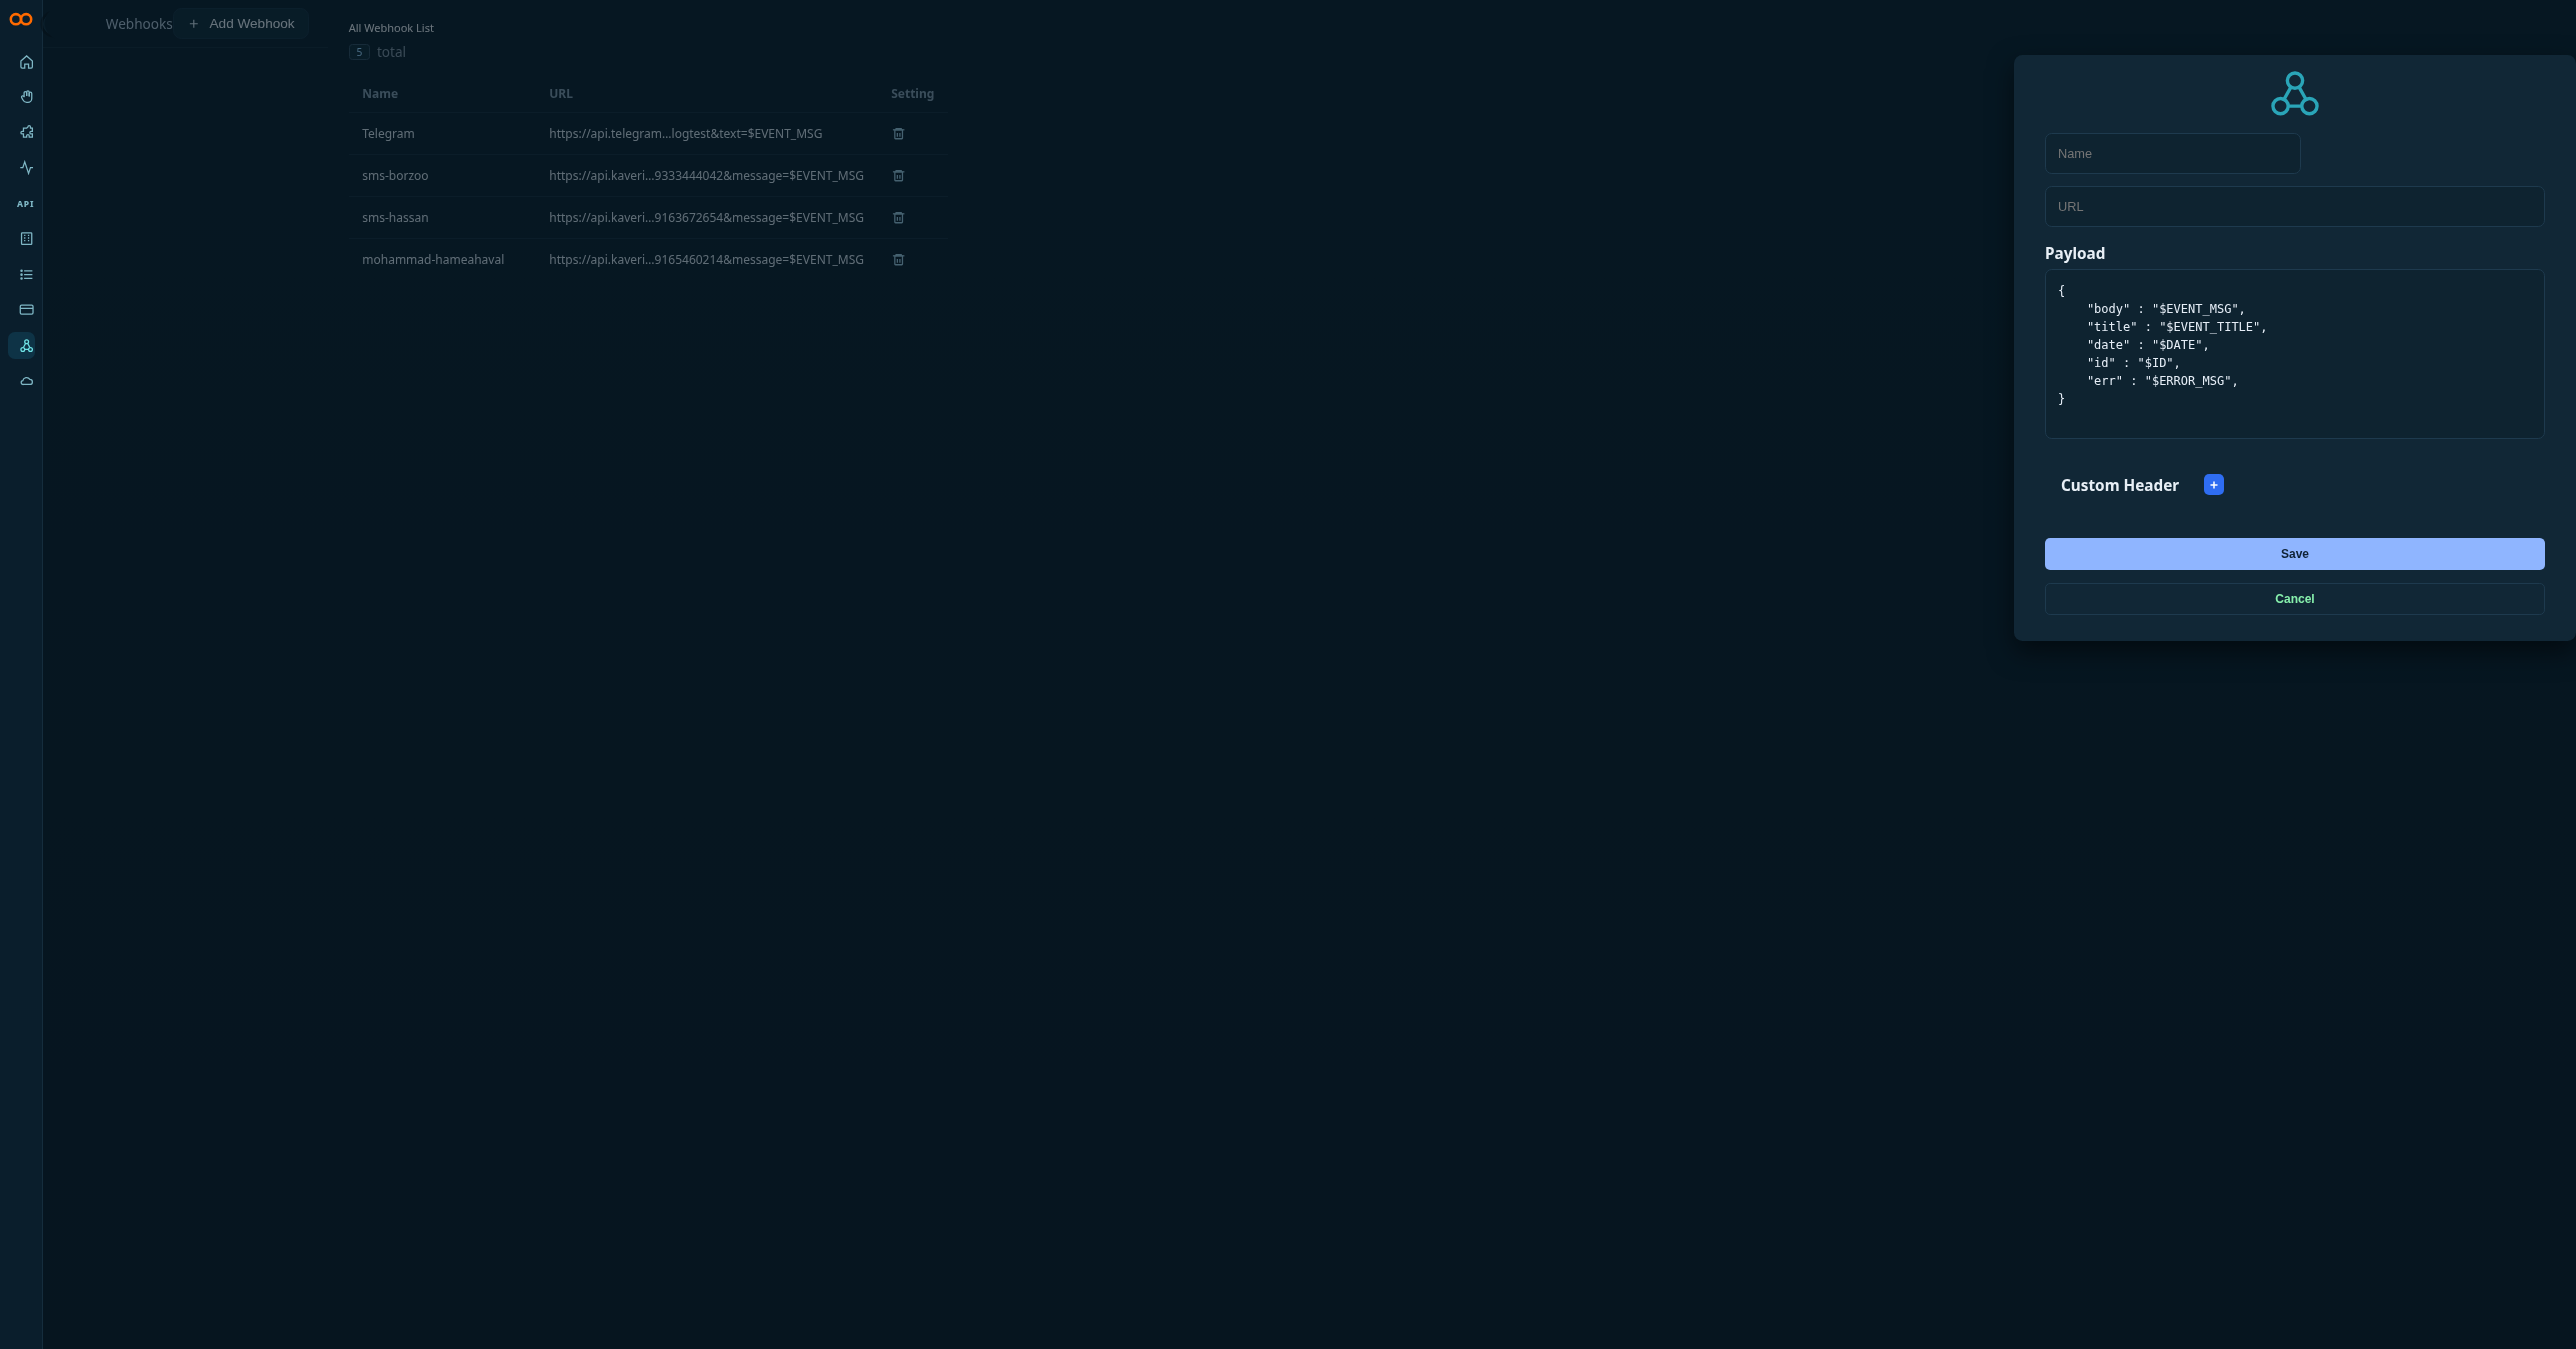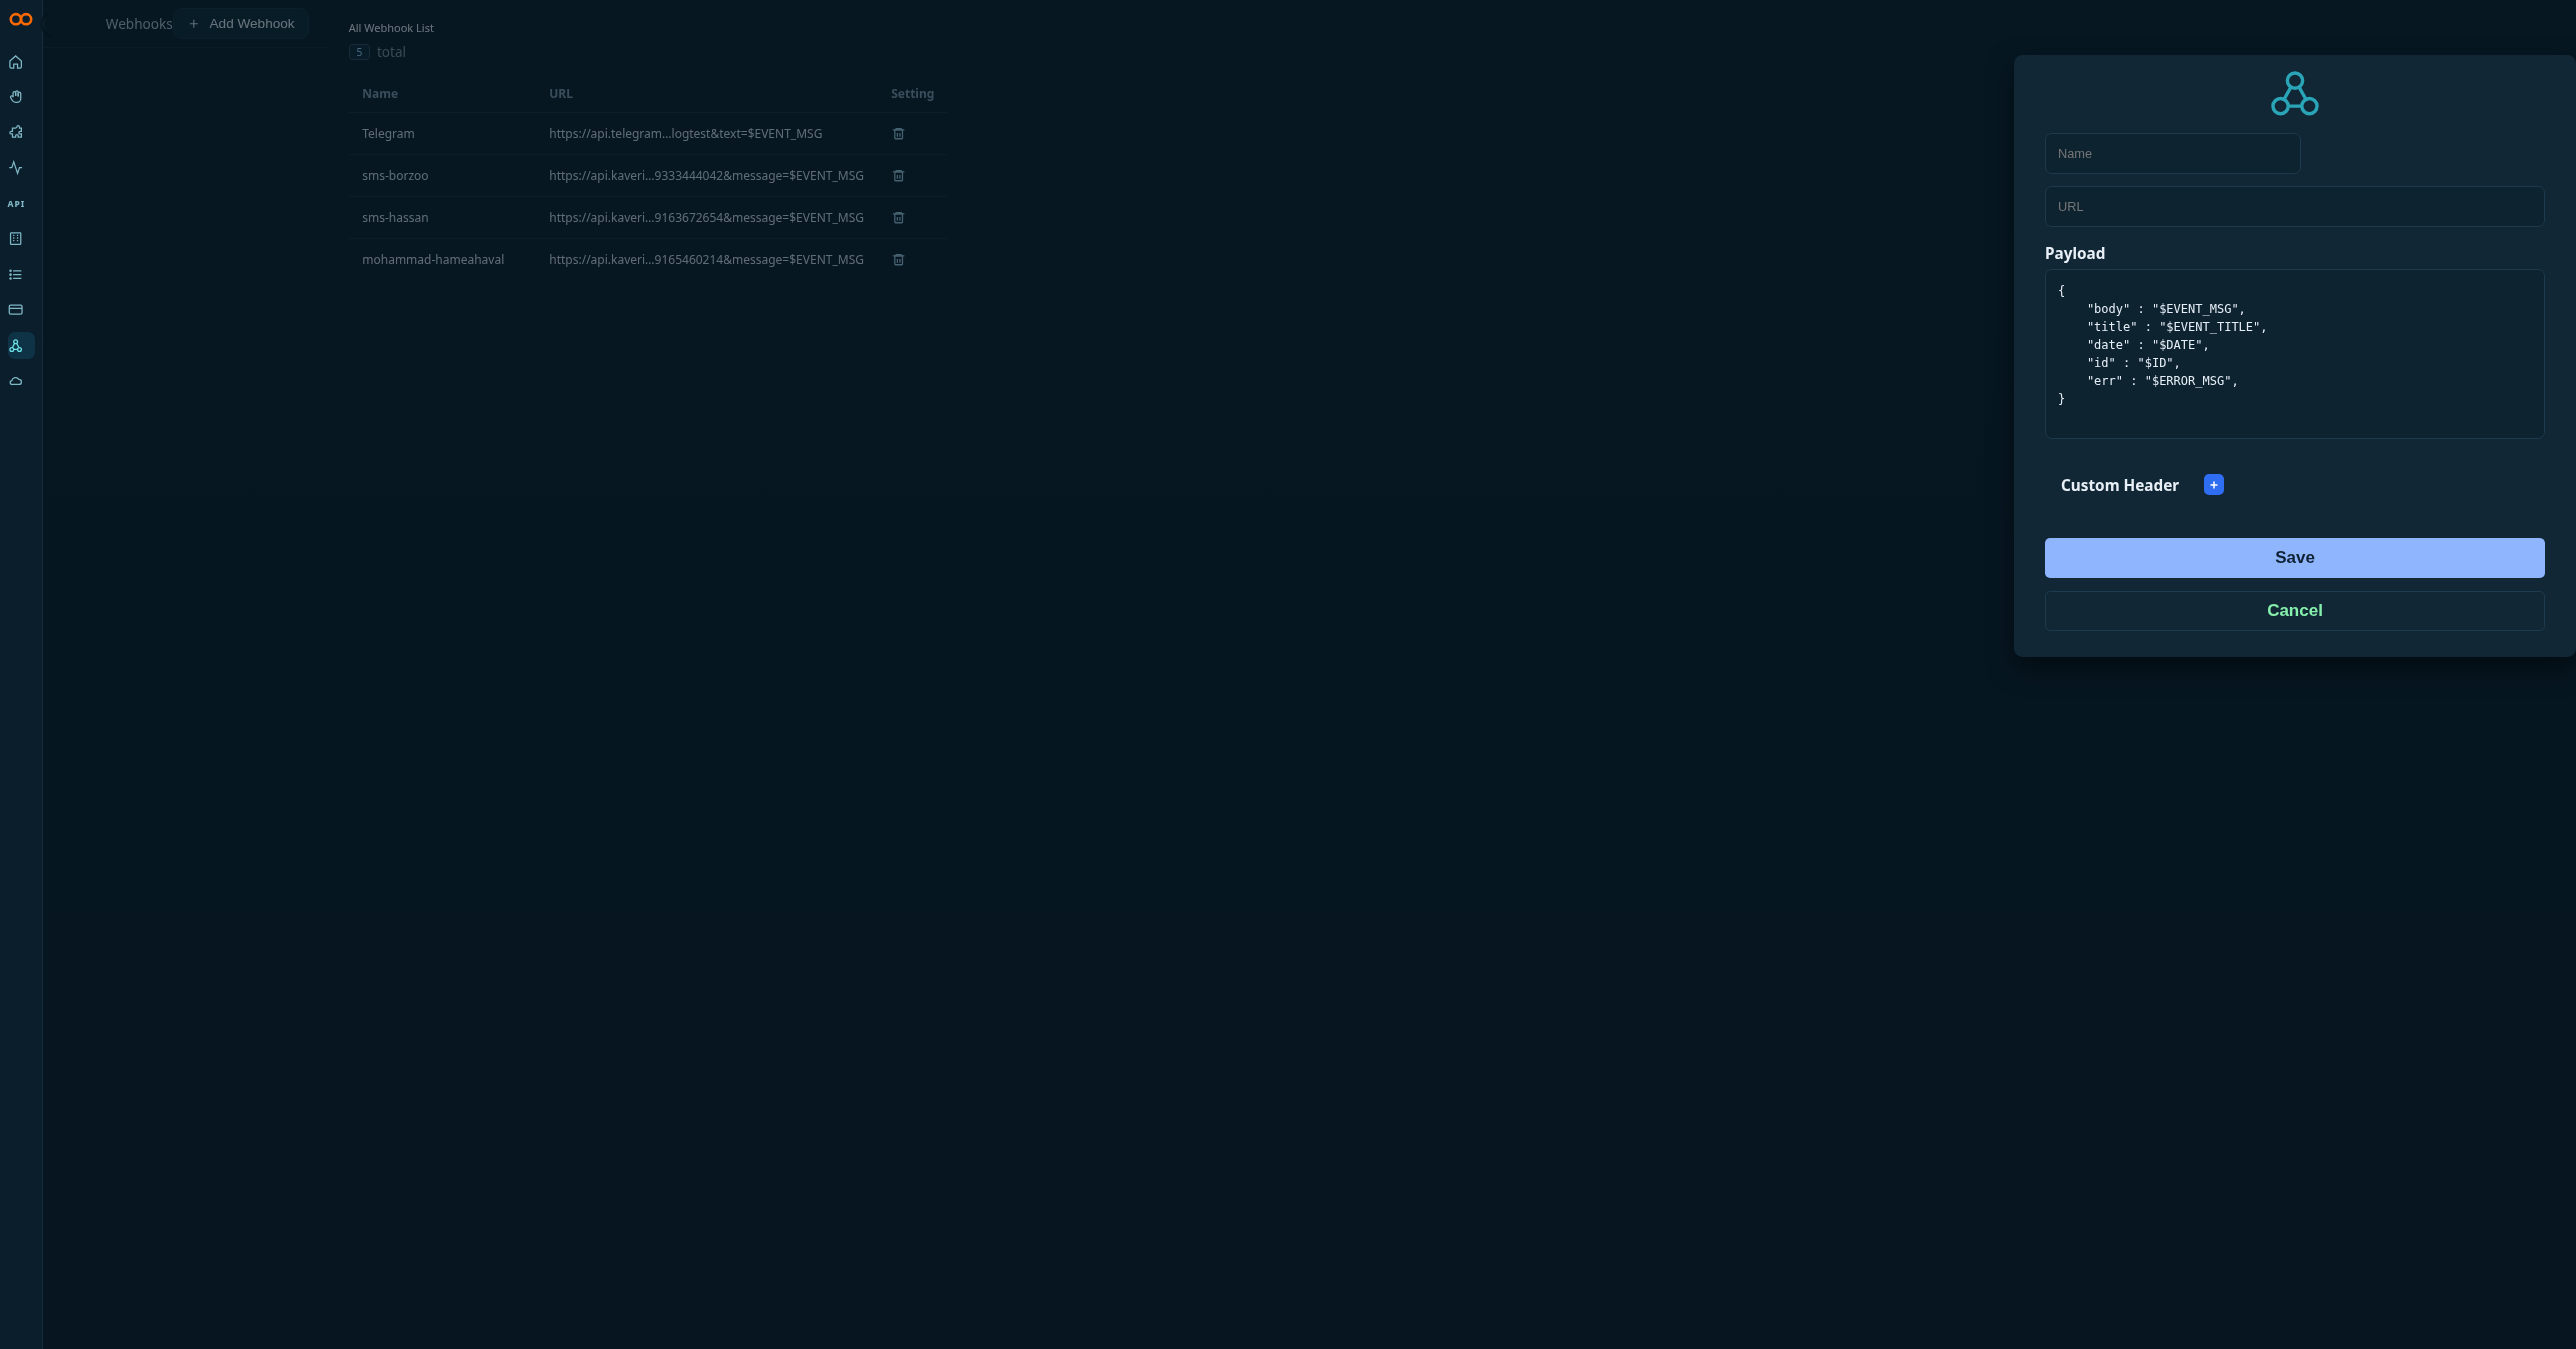--- a/index.html
+++ b/index.html
@@ -46,21 +46,21 @@
   }
   .sidebar .logo{
     width:25.6px;height:25.6px;
     display:flex;align-items:center;justify-content:center;
     color:#ff6b00;
   }
   .sidebar .nav{
     display:flex;flex-direction:column;gap:8.5px;align-items:center;margin-top:5.1px;
   }
   .nav-item{
-    width:27px;height:27px;display:flex;align-items:center;justify-content:flex-start;border-radius:6.8px;color:#7fb7c5;
+    width:27px;height:27px;display:flex;align-items:center;justify-content:flex-end;border-radius:6.8px;color:#7fb7c5;
   }
   .nav-item.active{background:#0e3346;color:#6fe3e6}
   .api-text{font-size:8.5px;font-weight:800;letter-spacing:0.9px;color:#7fb7c5}
 
   
   .content{flex:1;position:relative;display:flex;flex-direction:row}
   .topbar{
     height:48px;display:flex;align-items:center;justify-content:space-between;padding:0 19px 0 5.1px;border-bottom:0.9px solid rgba(32,59,78,0.4)
   }
   .topbar-left{display:flex;align-items:center;gap:6.8px}
@@ -105,21 +105,21 @@
     width:100%;height:41px;border-radius:6.8px;background:#0e2330;border:0.9px solid #1e3a4e;color:#d6e3ef;padding:0 12px;font-size:12.8px;outline:none
   }
   .input+.input{margin-top:12px}
   .section-title{font-size:15.3px;font-weight:700;color:#e8eff6;margin:15.3px 0 6.8px}
   .textarea{
     width:100%;height:170px;border-radius:6.8px;background:#0e2330;border:0.9px solid #1e3a4e;color:#e6eef7;padding:12px;font-family:ui-monospace,SFMono-Regular,Menlo,Consolas,monospace;font-size:12px;line-height:1.5;white-space:pre;outline:none;resize:none
   }
   .ch-row{display:flex;align-items:center;gap:8.5px;margin-top:15.3px}
   .chip-add{width:20.4px;height:20.4px;border-radius:5.1px;background:#2f6df2;display:flex;align-items:center;justify-content:center;color:white}
   .actions{display:flex;flex-direction:column;gap:13.6px;margin-top:27px}
-  .btn{height:40px;border-radius:5.1px;border:none;font-size:17px;font-weight:600}
+  .btn{height:32px;border-radius:5.1px;border:none;font-size:12px;font-weight:600}
   .btn-primary{background:#8fb5ff;color:#0f2235}
   .btn-ghost{background:transparent;border:0.9px solid #1e3a4e;color:#86efac}
 
   
   .input.name{max-width:256px}
 
   svg{display:block}
 </style>
 </head>
 <body>

